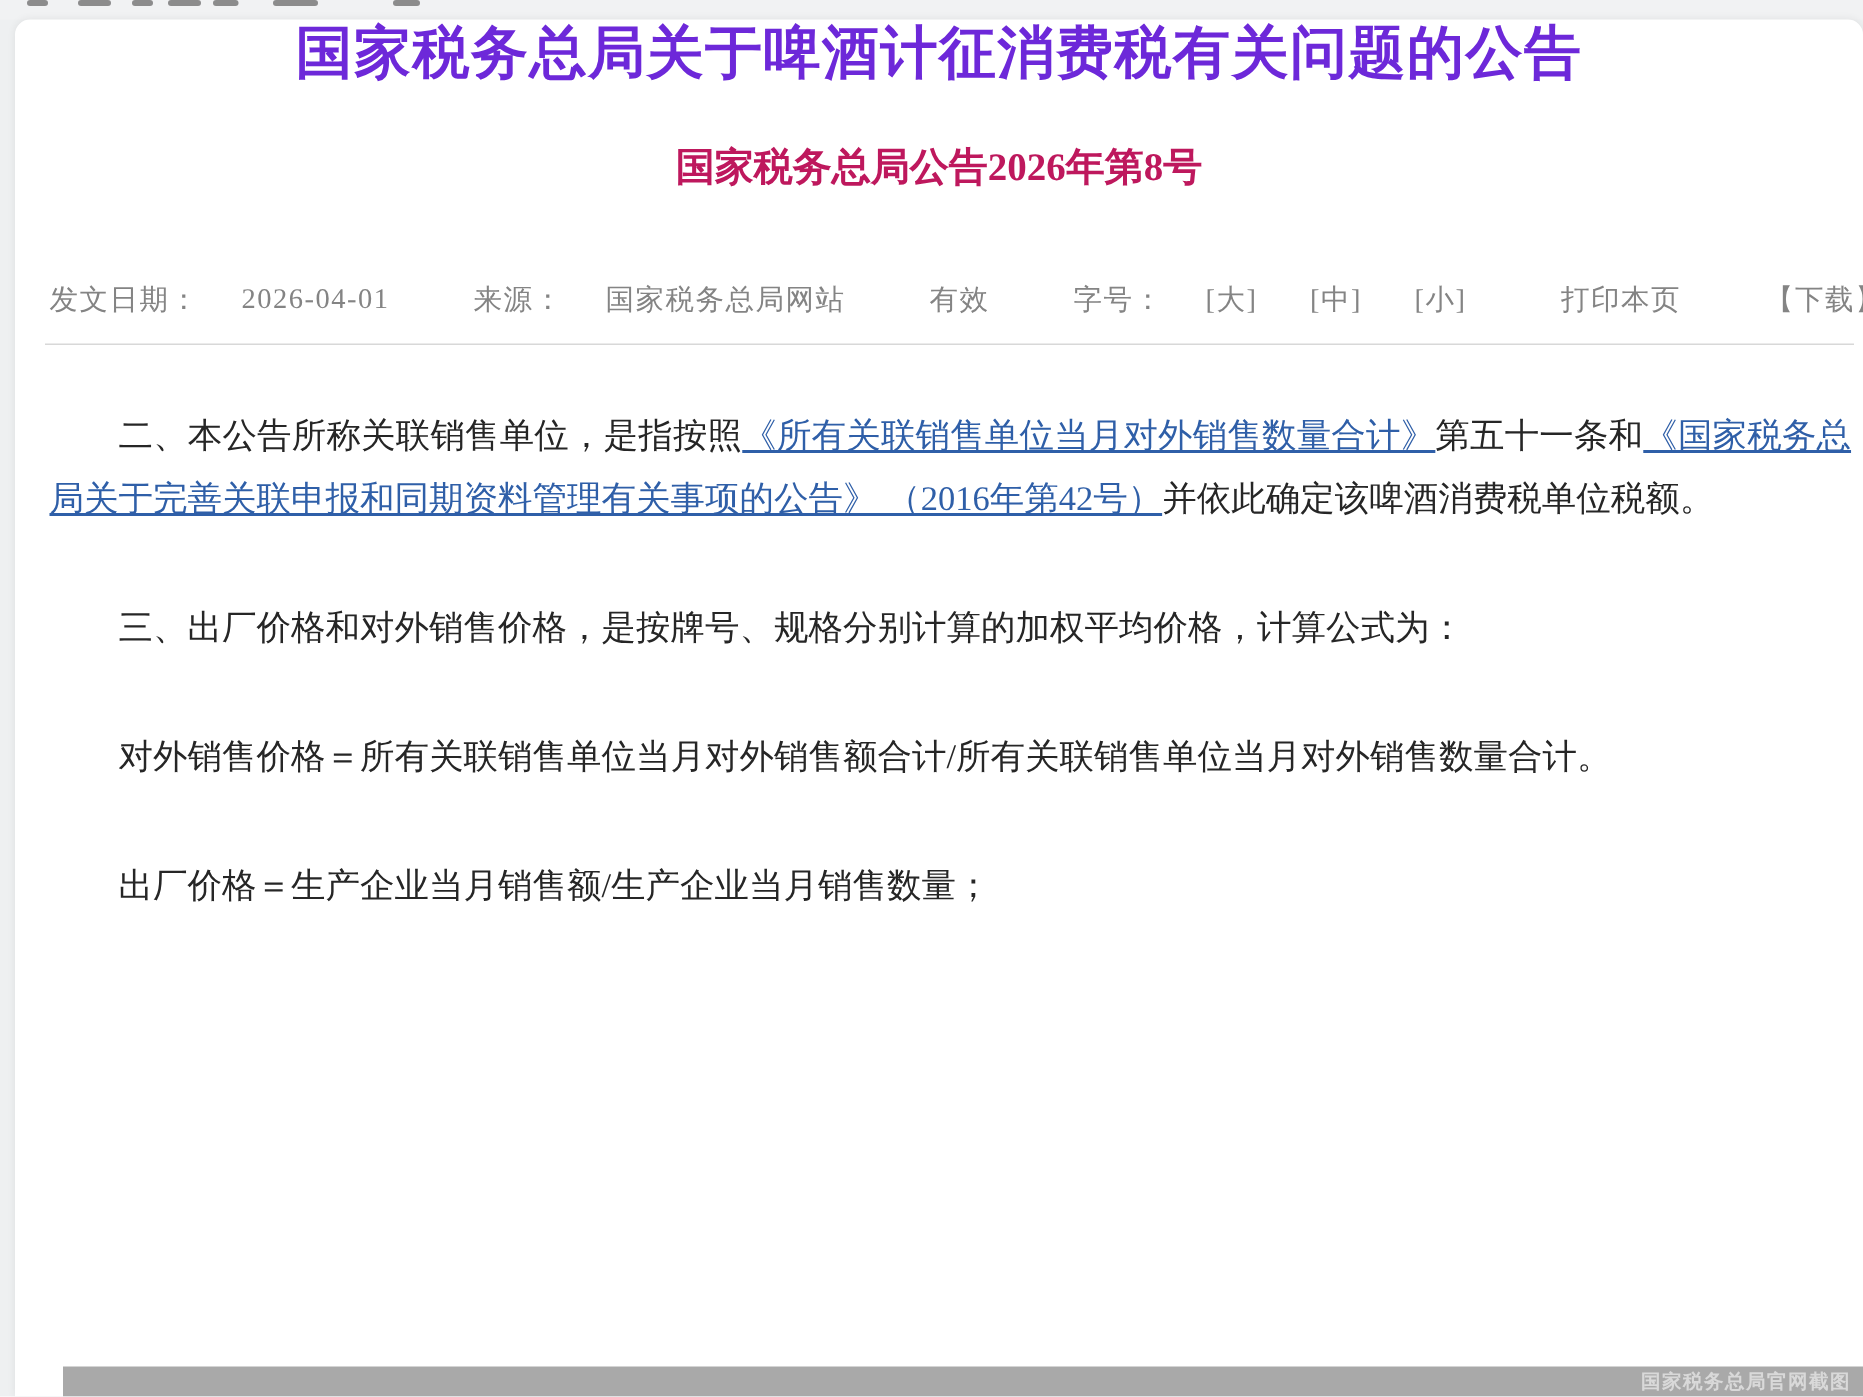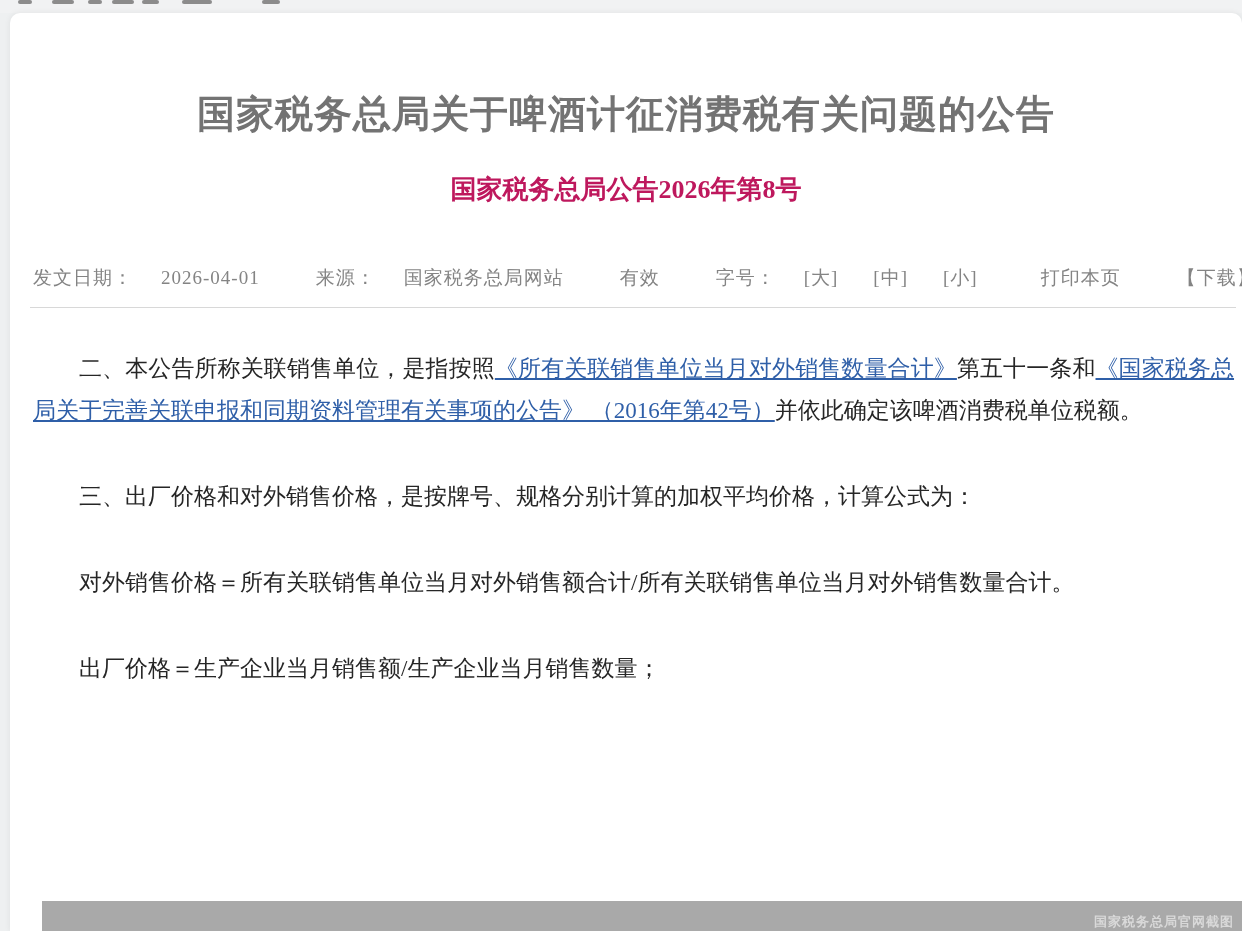--- a/index.html
+++ b/index.html
@@ -17,26 +17,25 @@
 
   .card {
     position: absolute; left: 10px; right: 0; top: 13px; bottom: 0;
     background: #ffffff;
     border-radius: 10px 10px 0 0;
     box-shadow: 0 0 6px rgba(0,0,0,.07);
     overflow: hidden;
   }
 
   .doc-title {
-    margin-top: 78px;
     text-align: center;
     font-size: 38px;
     font-weight: bold;
     letter-spacing: 1px;
-    color: #737373;
+    color: #6d28d9;
     line-height: 46px;
   }
   .doc-subtitle {
     margin-top: 38px;
     text-align: center;
     font-size: 26px;
     font-weight: bold;
     color: #be185d;
     line-height: 30px;
   }
@@ -74,23 +73,23 @@
     font-size: 23px;
     color: #262626;
     text-align: justify;
   }
   .para { line-height: 42px; margin-bottom: 44px; }
   .para.indent { text-indent: 2em; }
   .doc-link { color: var(--link-color, #2f5fa8); text-decoration: underline; }
 
   .watermark-band {
     position: absolute; left: 0; right: 0; bottom: 0;
-    height: 30px;
+    height: 20px;
     background: var(--band-color, #a9a9a9);
-    display: flex; align-items: flex-end; justify-content: flex-end;
+    display: flex; align-items: center; justify-content: flex-end;
     padding-right: 8px;
     z-index: 5;
     margin-left: 42px;
   }
   .watermark-text {
     font-family: "Liberation Sans", sans-serif;
     font-size: 13px;
     font-weight: bold;
     color: #d9d9d9;
     letter-spacing: 1px;

